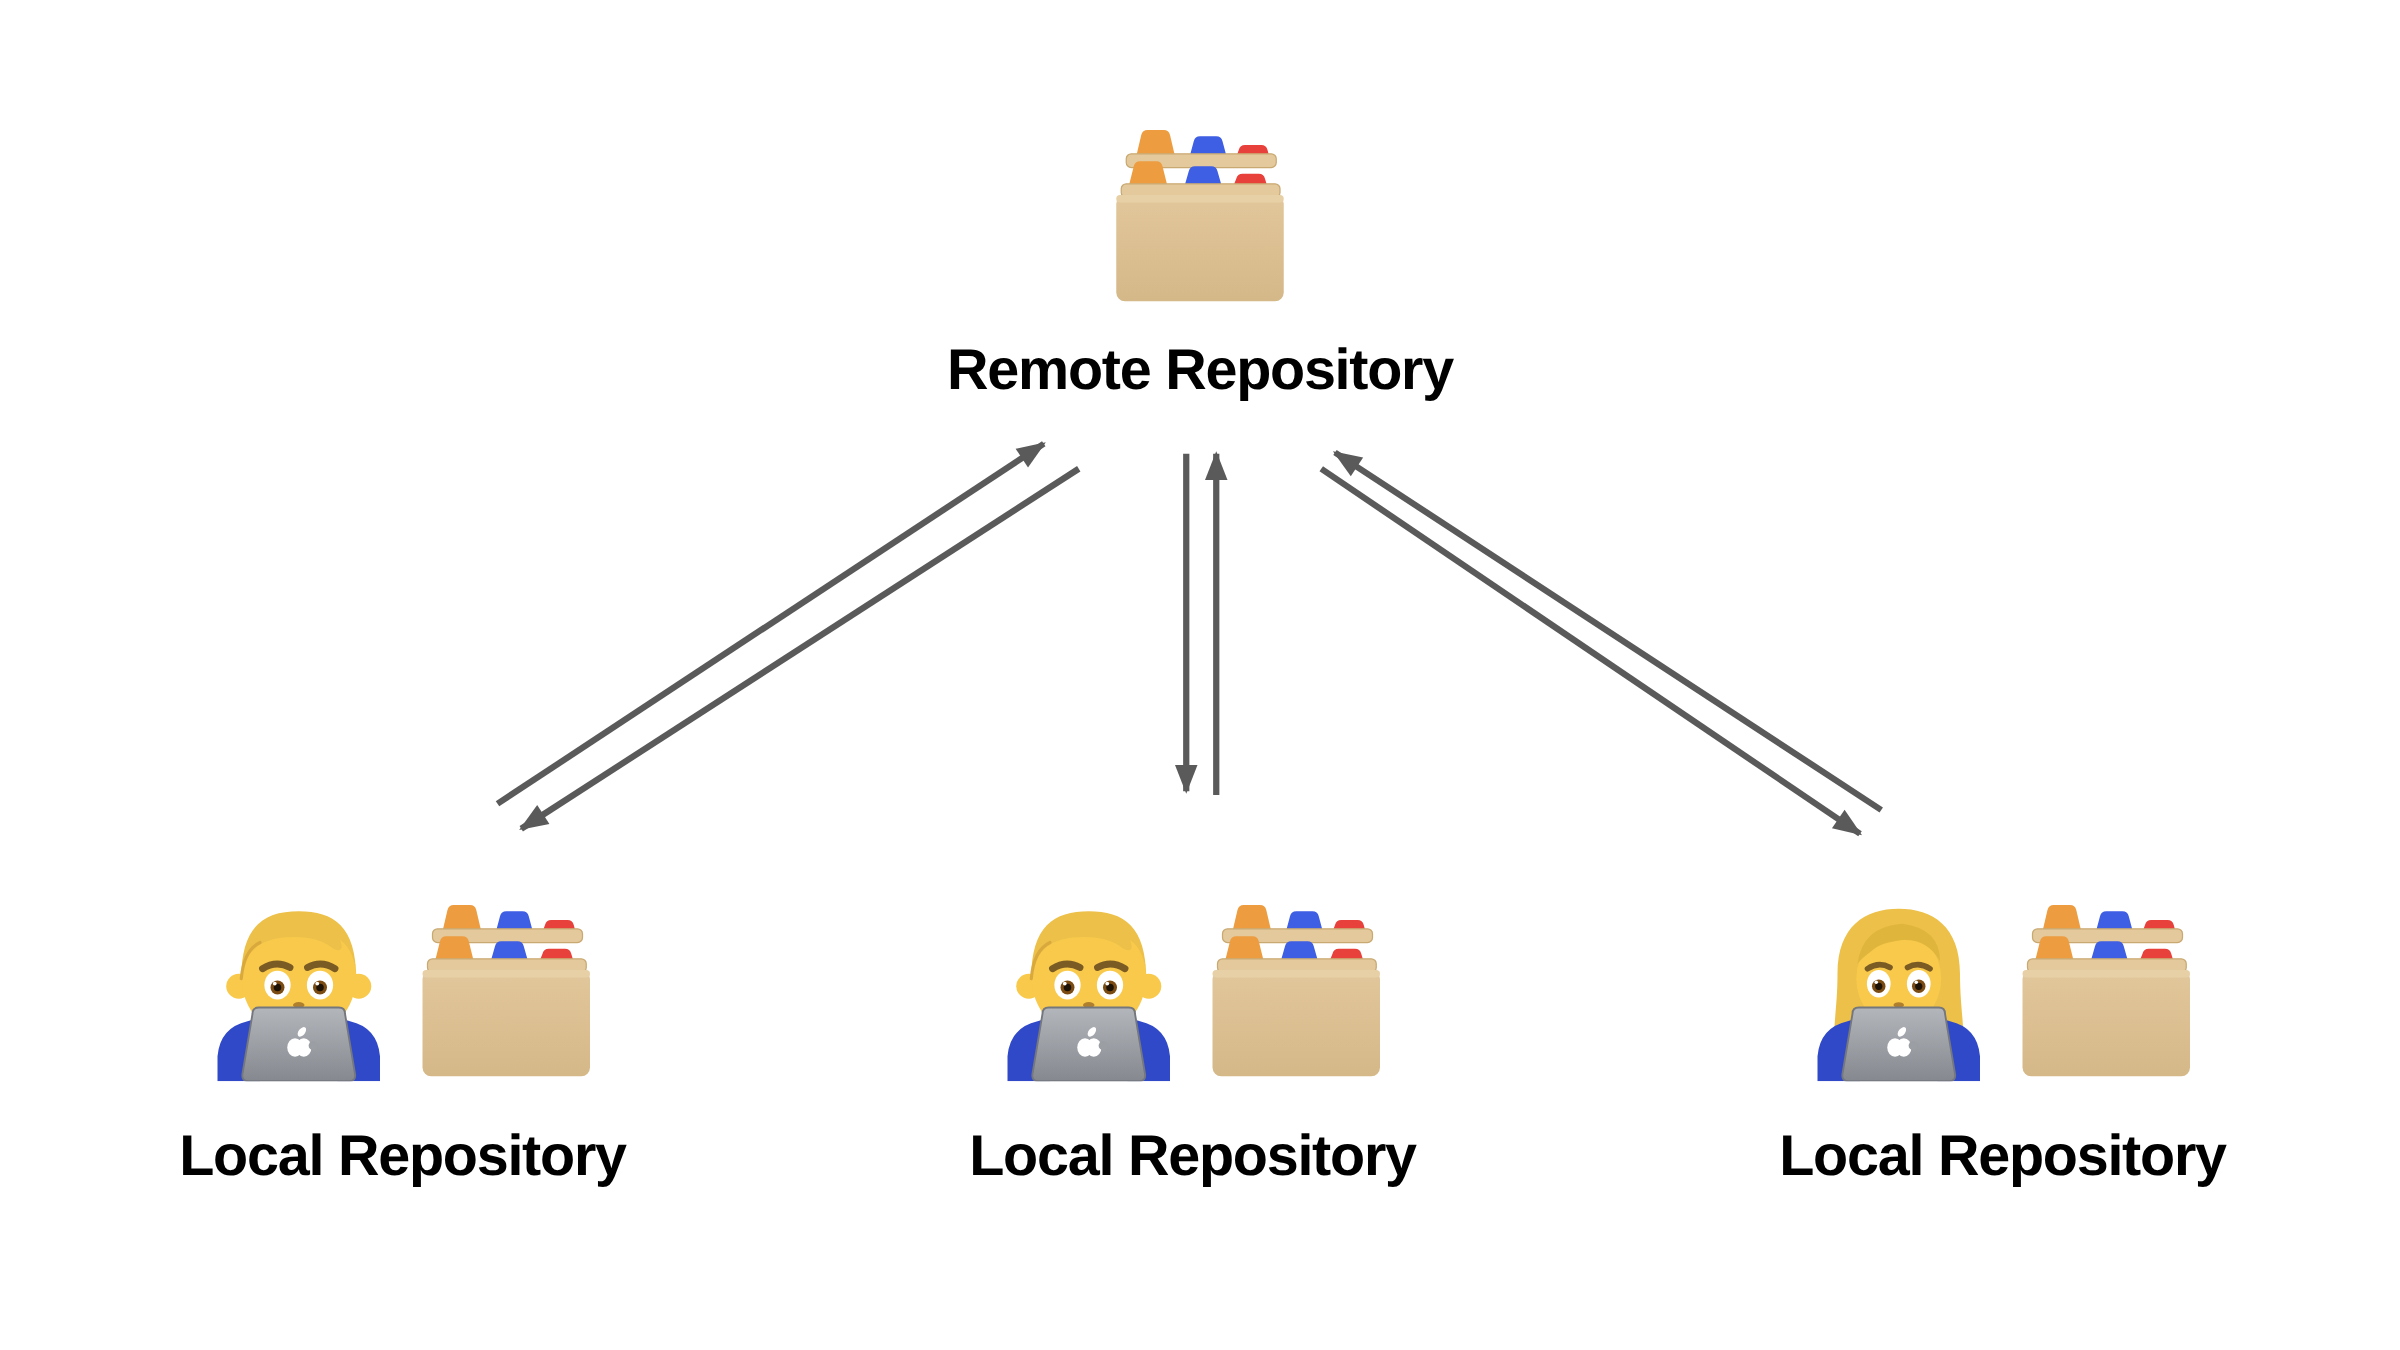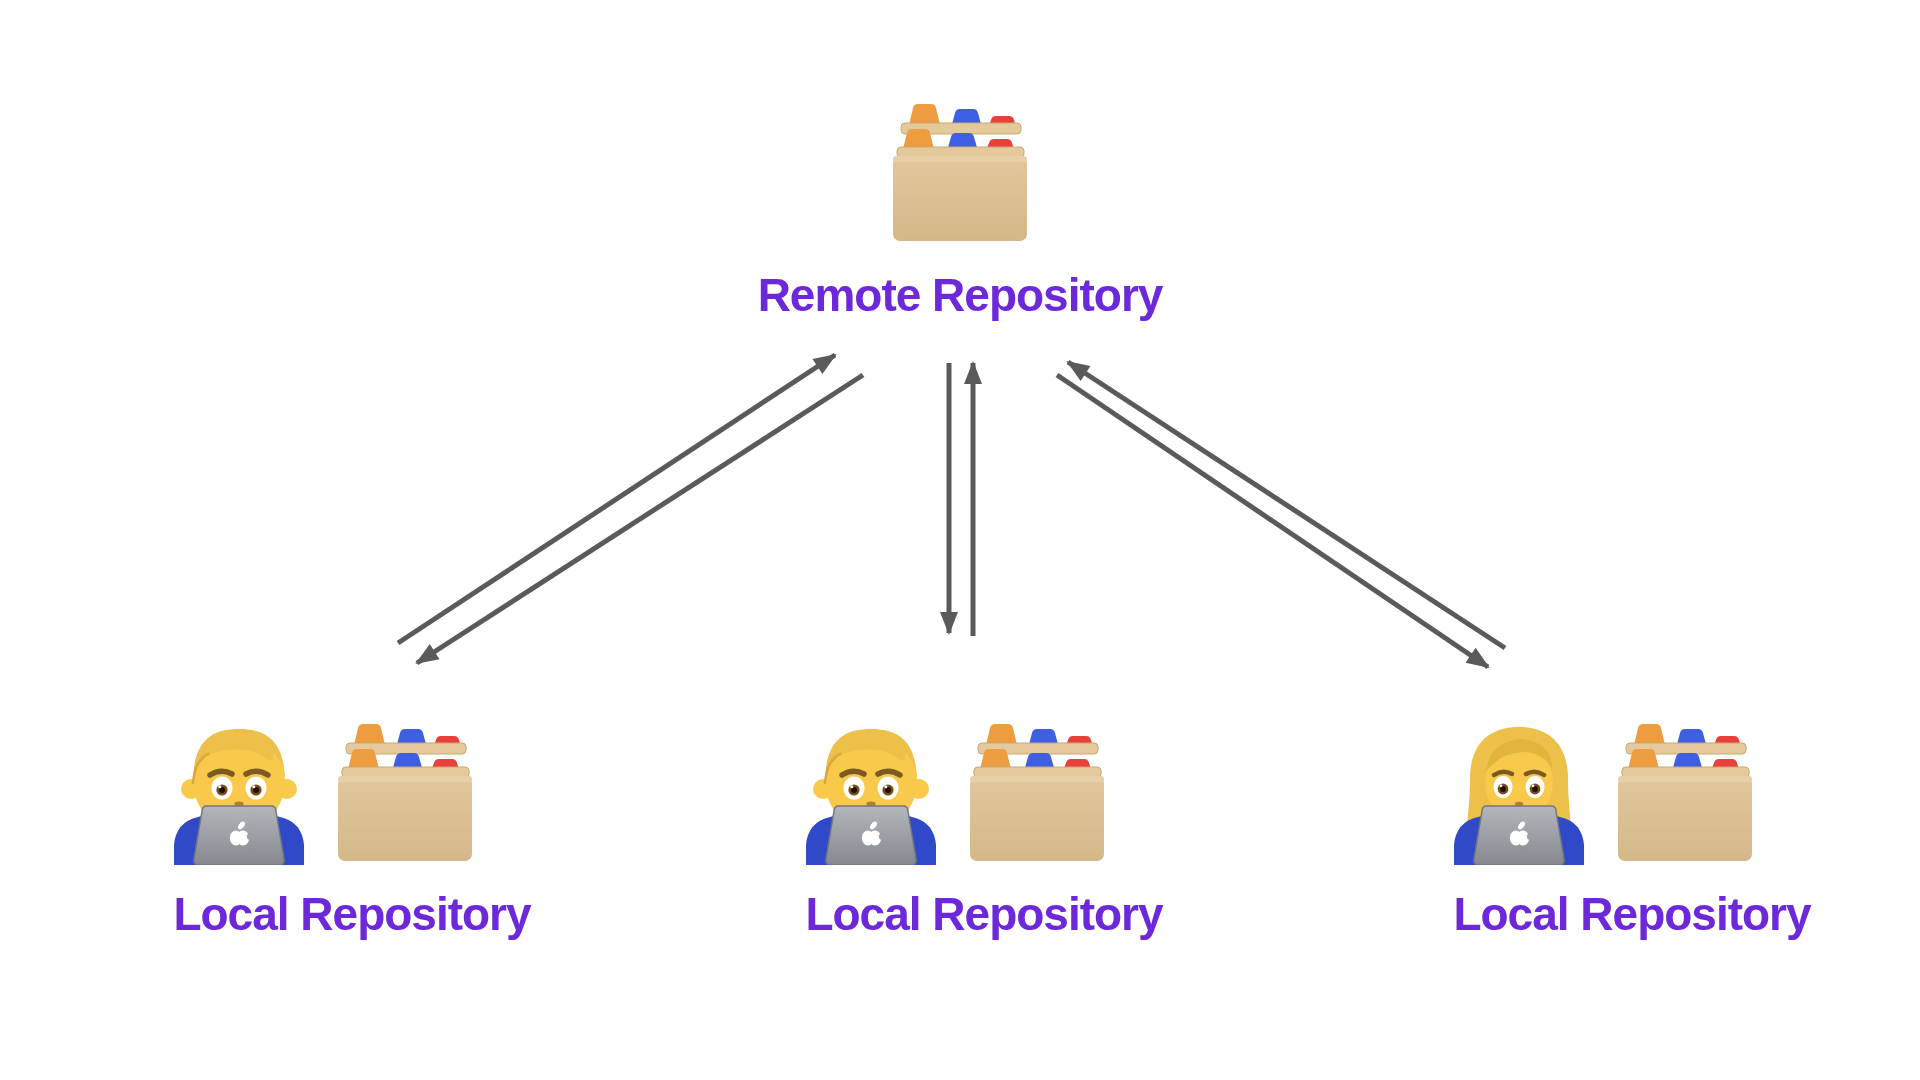--- a/index.html
+++ b/index.html
@@ -20,31 +20,31 @@
     position: absolute;
   }
   .node-label {
     position: absolute;
     left: 50%;
     transform: translateX(-50%);
     white-space: nowrap;
     font-weight: 700;
     font-size: 46px;
     letter-spacing: -1px;
-    color: #6d28d9;
+    color: #000000;
     font-family: "Liberation Sans", sans-serif;
   }
   .remote-node { left: 885px; top: 95px; width: 150px; }
   .remote-node .node-label { top: 173px; }
   .local-node { width: 316px; height: 230px; }
   .local-node .icon-row {
     position: absolute; left: 0; top: 0;
     display: flex; flex-direction: row; gap: 16px;
   }
-  .local-node .node-label { top: 172px; margin-left: 30px; }
+  .local-node .node-label { top: 182px; }
   .local-1 { left: 164px;  top: 715px; }
   .local-2 { left: 796px;  top: 715px; }
   .local-3 { left: 1444px; top: 715px; }
   .emoji-svg { display: block; }
   .symlib { position: absolute; width: 0; height: 0; overflow: hidden; }
 </style>
 </head>
 <body>
 
 <svg class="symlib" xmlns="http://www.w3.org/2000/svg" aria-hidden="true">

